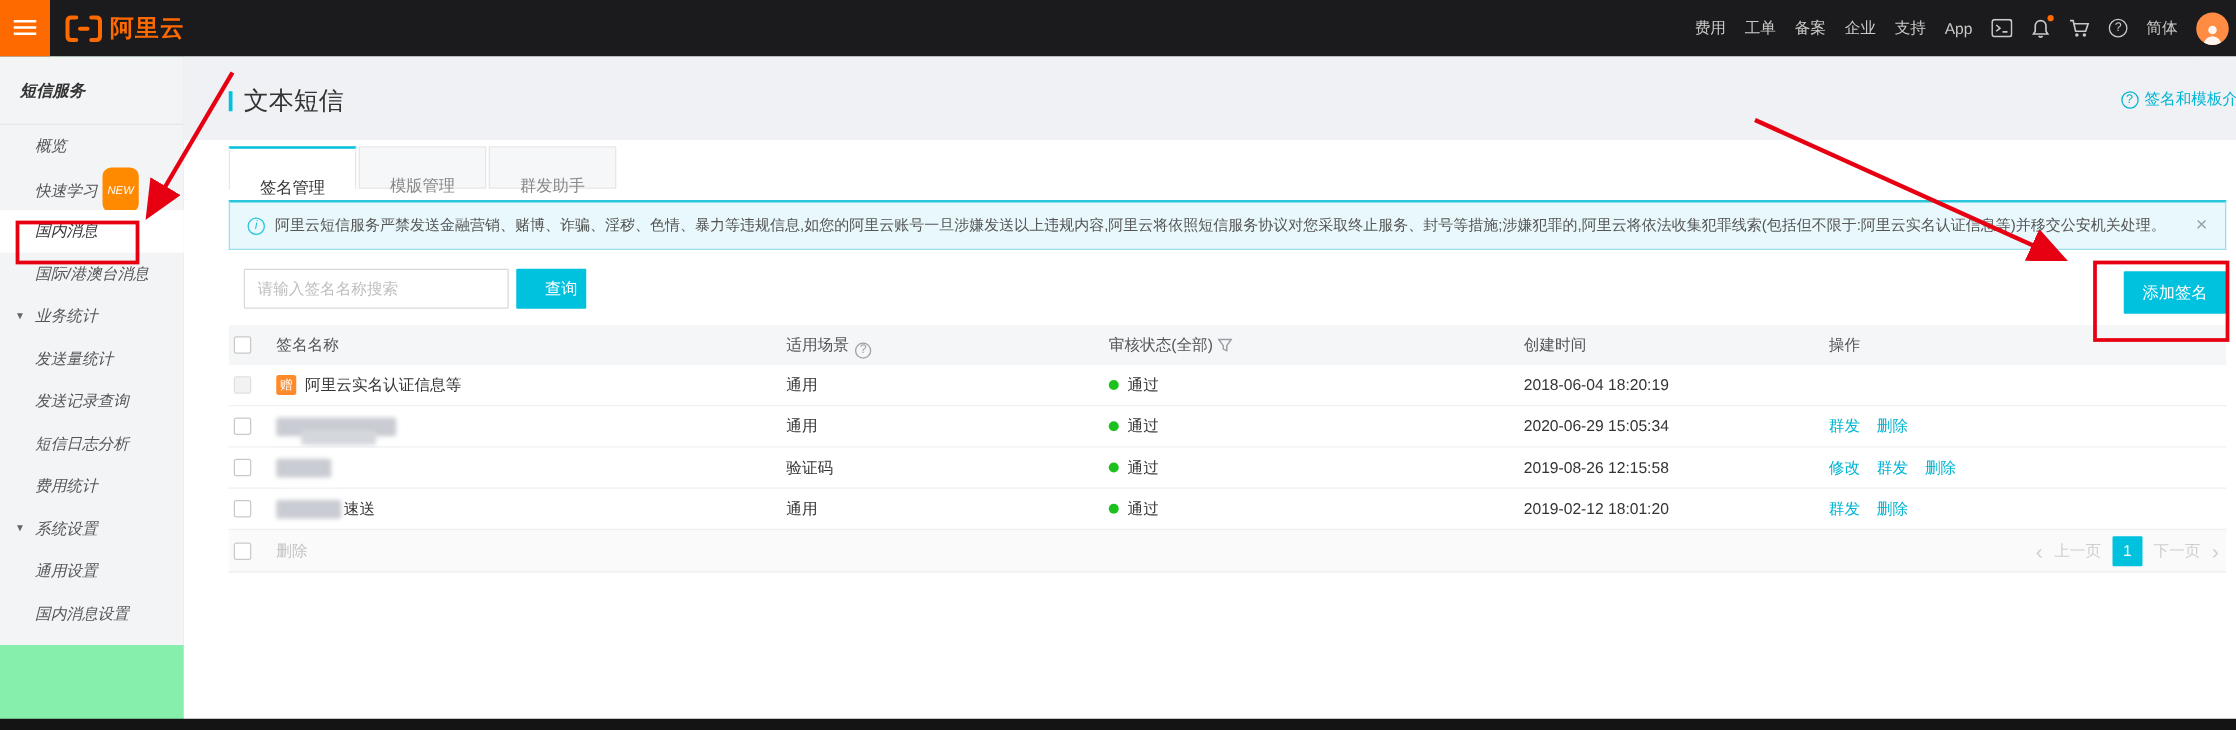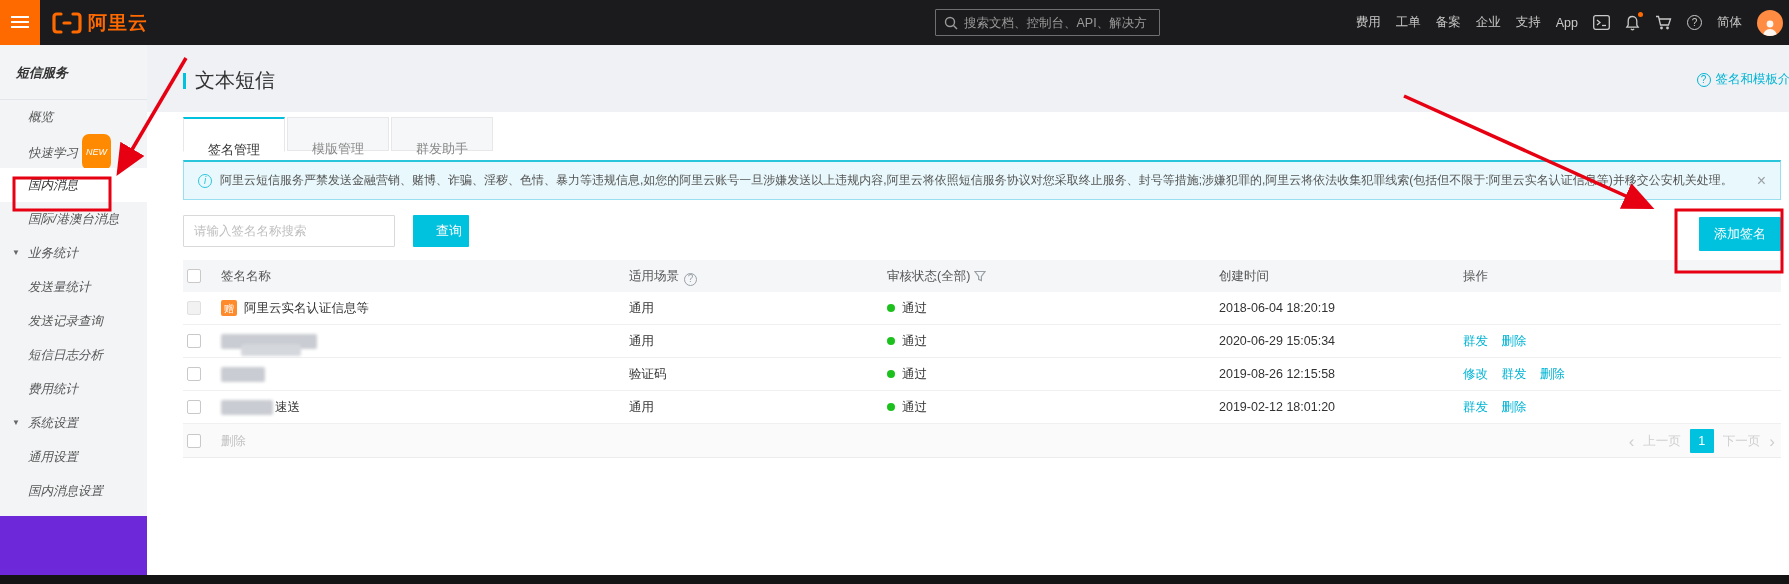--- a/index.html
+++ b/index.html
@@ -1,18 +1,18 @@
 <!DOCTYPE html>
 <html><head>
 <meta charset="utf-8">
 <style>
   * { margin:0; padding:0; box-sizing:border-box; }
   html,body { width:1789px; height:584px; overflow:hidden; background:#fff;
     font-family:"Liberation Sans","DejaVu Sans",sans-serif; }
-  #app { position:relative; width:1757px; height:584px; background:#6d28d9; }
+  #app { position:relative; width:1757px; height:584px; background:#86efac; }
 
   
   .topbar { position:absolute; left:0; top:0; width:1789px; height:45px; background:#1b1b1d; z-index:5; }
   .burger { position:absolute; left:0; top:0; width:40px; height:45px; background:#FF6A00; cursor:pointer; }
   .burger i { display:block; position:absolute; left:11px; width:18px; height:2px; background:#fff; }
   .burger i:nth-child(1){top:16px}.burger i:nth-child(2){top:21px}.burger i:nth-child(3){top:26px}
   .logo { position:absolute; left:52px; top:0; height:45px; display:flex; align-items:center; cursor:pointer; }
   .logo svg { margin-right:6px; }
   .logo .ltxt { color:#FF6A00; font-size:19px; font-weight:bold; letter-spacing:1px; }
   .topsearch { position:absolute; left:935px; top:9px; width:225px; height:27px; border:1px solid #6f6f6f;
@@ -56,21 +56,21 @@
   .tab.active { background:#fff; color:#333; border-top:2px solid #00C1DE; border-bottom:1px solid #fff; }
 
   .banner { position:absolute; left:36px; top:115px; width:1598px; height:40px; background:#E9F8FC;
     border:1px solid #9ADFEF; border-top:2px solid #29C6DB; display:flex; align-items:center; padding:0 14px; }
   .icircle { flex:none; display:inline-flex; width:14px; height:14px; border:1px solid #29C6DB; border-radius:50%;
     color:#29C6DB; font-size:10px; font-style:italic; align-items:center; justify-content:center; margin-right:8px; }
   .banner .btxt { font-size:12px; color:#555; white-space:nowrap; overflow:hidden; flex:1; }
   .banner .bclose { flex:none; color:#9aa0a6; font-size:16px; cursor:pointer; margin-left:8px; }
 
   .searchrow { position:absolute; left:36px; top:170px; width:1598px; height:32px; }
-  .sig-search { position:absolute; left:0; top:0; width:212px; height:32px; border:1px solid #D9D9D9;
+  .sig-search { position:absolute; left:12px; top:0; width:212px; height:32px; border:1px solid #D9D9D9;
     border-radius:1px; font-size:12.5px; color:#333; padding:0 10px; outline:none; font-family:inherit; }
   .sig-search::placeholder { color:#bfbfbf; }
   .btn { display:inline-flex; align-items:center; justify-content:center; background:#00C1DE; color:#fff;
     font-size:13px; border:none; cursor:pointer; border-radius:1px; font-family:inherit; }
   .query-btn { position:absolute; left:230px; top:0; width:56px; height:32px;padding-left:16px; }
   .add-btn { position:absolute; left:1516px; top:2px; width:82px; height:34px; }
 
   .table { position:absolute; left:36px; top:215px; width:1598px; }
   .thead { position:relative; height:32px; line-height:32px; background:#F4F6F8; font-size:12.5px; color:#555; }
   .trow { position:relative; height:33px; line-height:33px; border-bottom:1px solid #F0F0F0; font-size:12.5px; color:#333; }
@@ -118,27 +118,20 @@
         <i></i>
       </div>
     <div class="logo">
       <svg width="30" height="22" viewBox="0 0 30 22">
         <path d="M9 2 H5 Q2 2 2 5 V17 Q2 20 5 20 H9" fill="none" stroke="#FF6A00" stroke-width="3.2" stroke-linecap="round"></path>
         <path d="M21 2 H25 Q28 2 28 5 V17 Q28 20 25 20 H21" fill="none" stroke="#FF6A00" stroke-width="3.2" stroke-linecap="round"></path>
         <line x1="12" y1="11" x2="18" y2="11" stroke="#FF6A00" stroke-width="3.2" stroke-linecap="round"></line>
       </svg>
       <span class="ltxt">阿里云</span>
     </div>
-    <div class="topsearch">
-      <svg width="14" height="14" viewBox="0 0 14 14">
-        <circle cx="6" cy="6" r="4.5" fill="none" stroke="#9a9a9a" stroke-width="1.4"></circle>
-        <line x1="9.5" y1="9.5" x2="13" y2="13" stroke="#9a9a9a" stroke-width="1.4"></line>
-      </svg>
-      <input placeholder="搜索文档、控制台、API、解决方" style="">
-    </div>
     <div class="topnav">
       <span class="nav-it">费用</span>
       <span class="nav-it">工单</span>
       <span class="nav-it">备案</span>
       <span class="nav-it">企业</span>
       <span class="nav-it">支持</span>
       <span class="nav-it">App</span>
       <span class="icon-it">
         <svg width="17" height="15" viewBox="0 0 17 15">
             <rect x="0.7" y="0.7" width="15.6" height="13.6" rx="2" fill="none" stroke="#c9c9c9" stroke-width="1.3"></rect>

